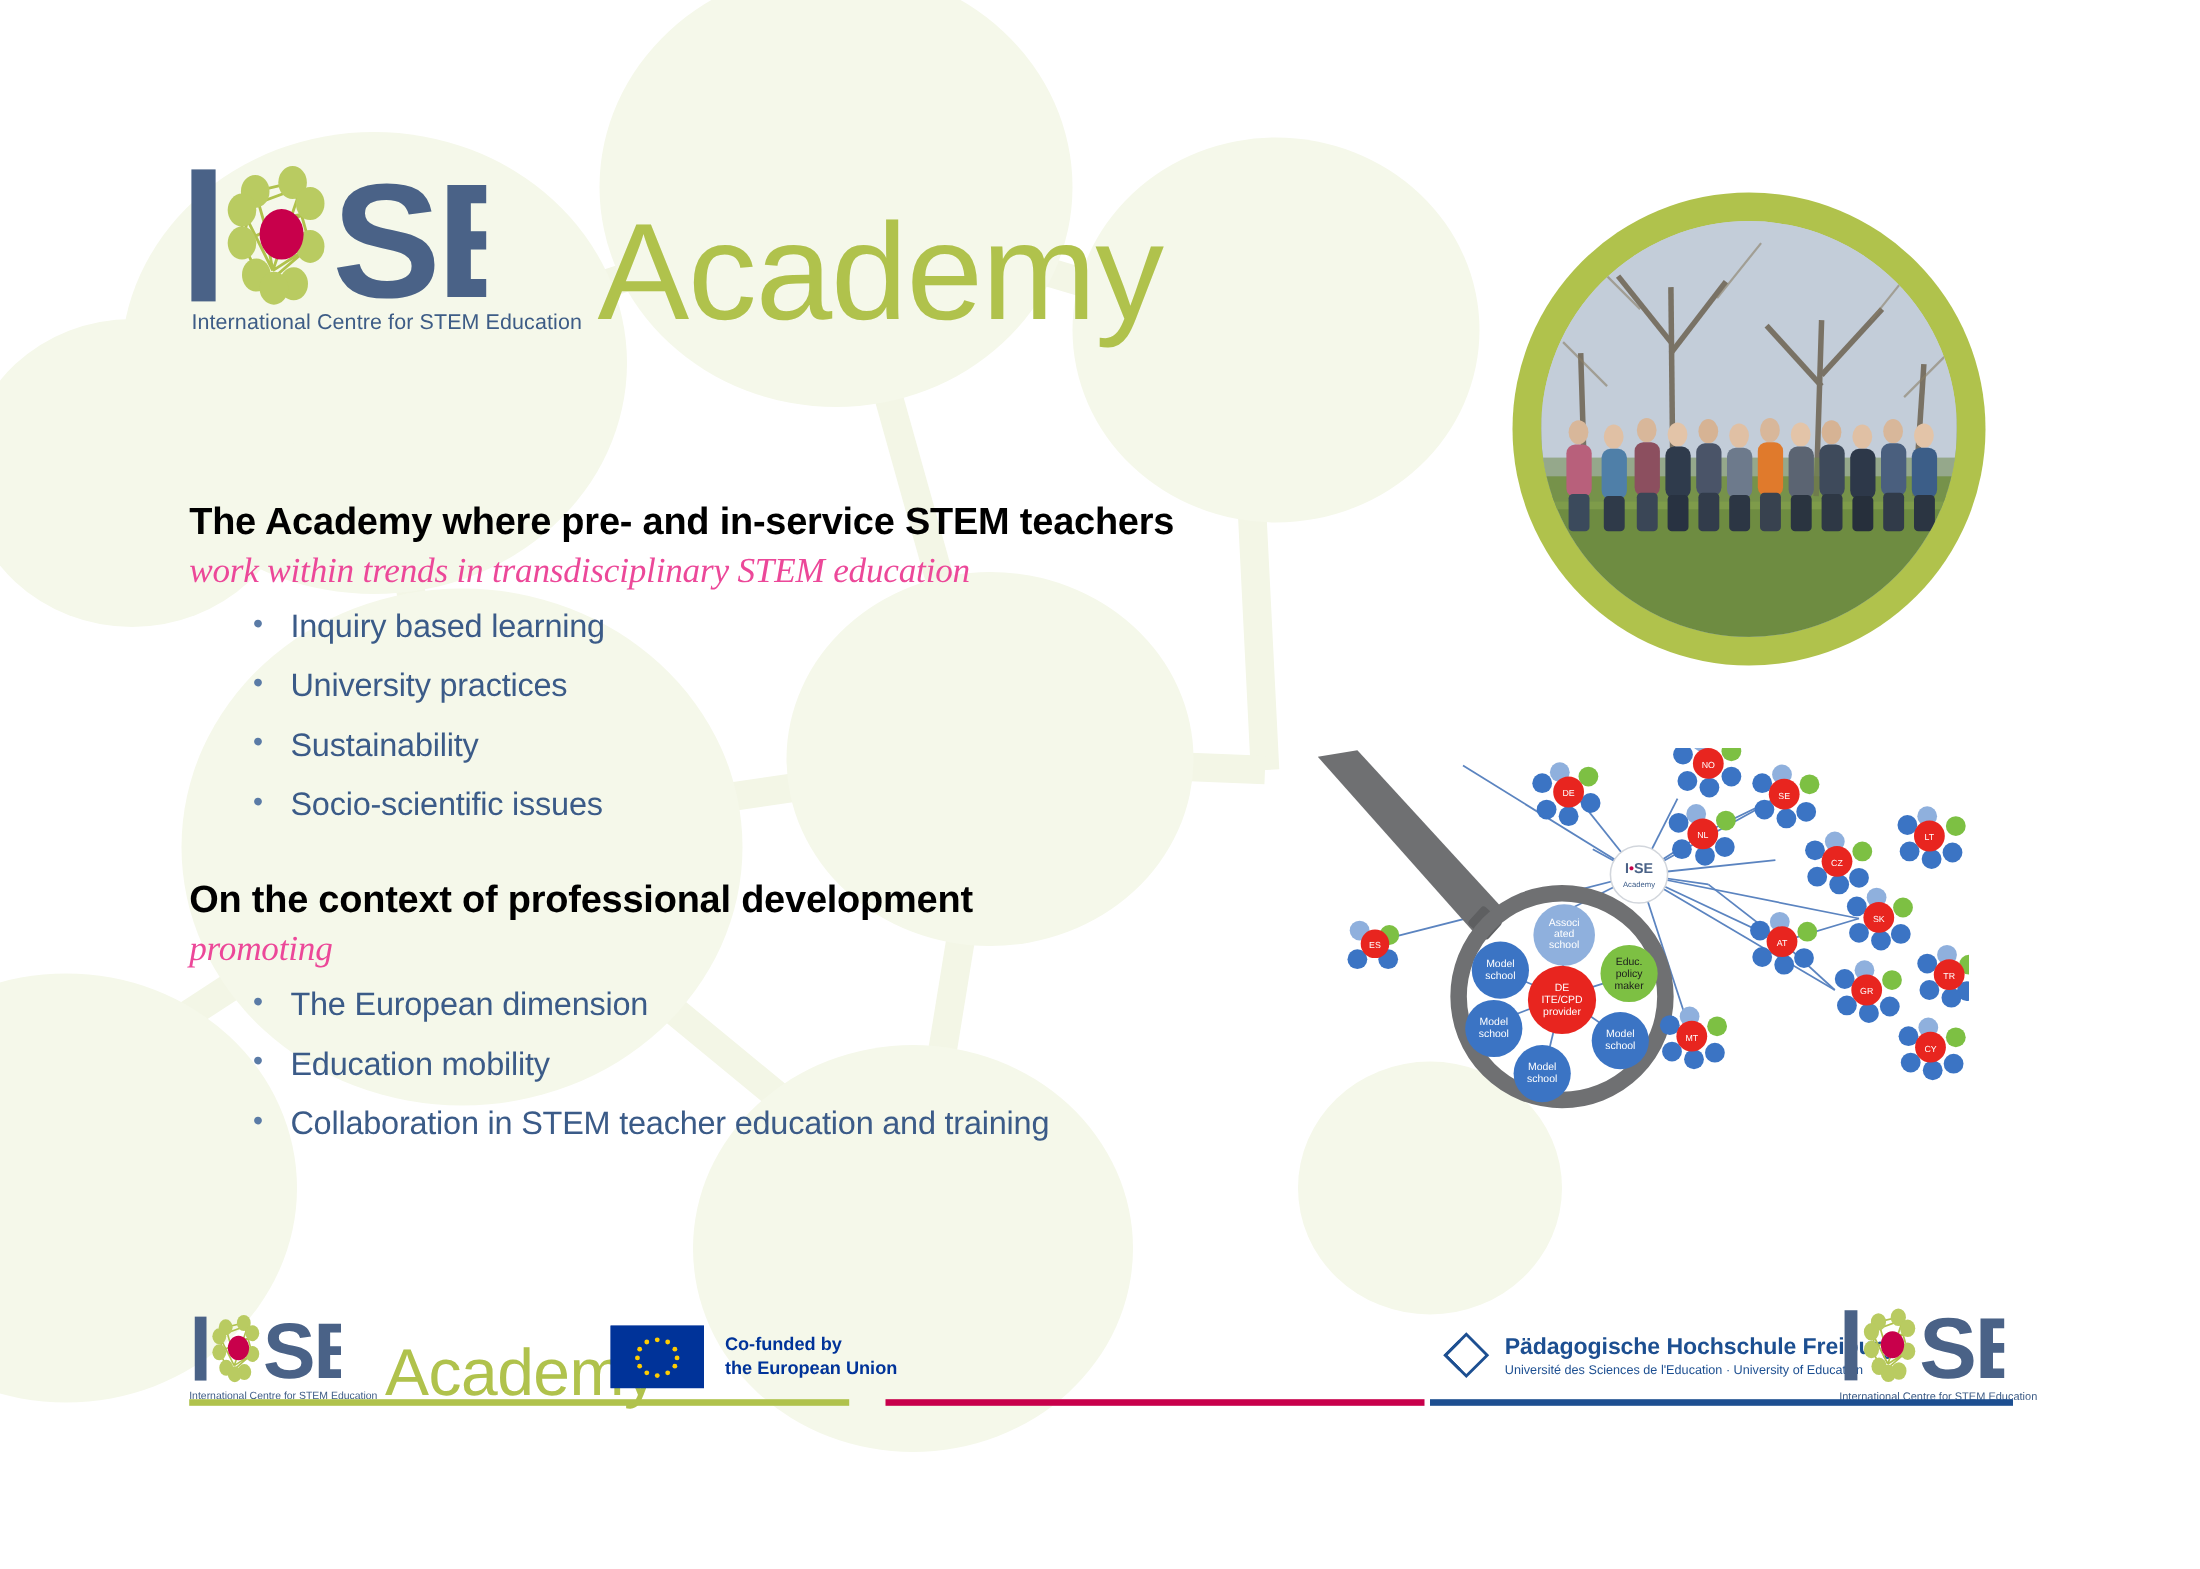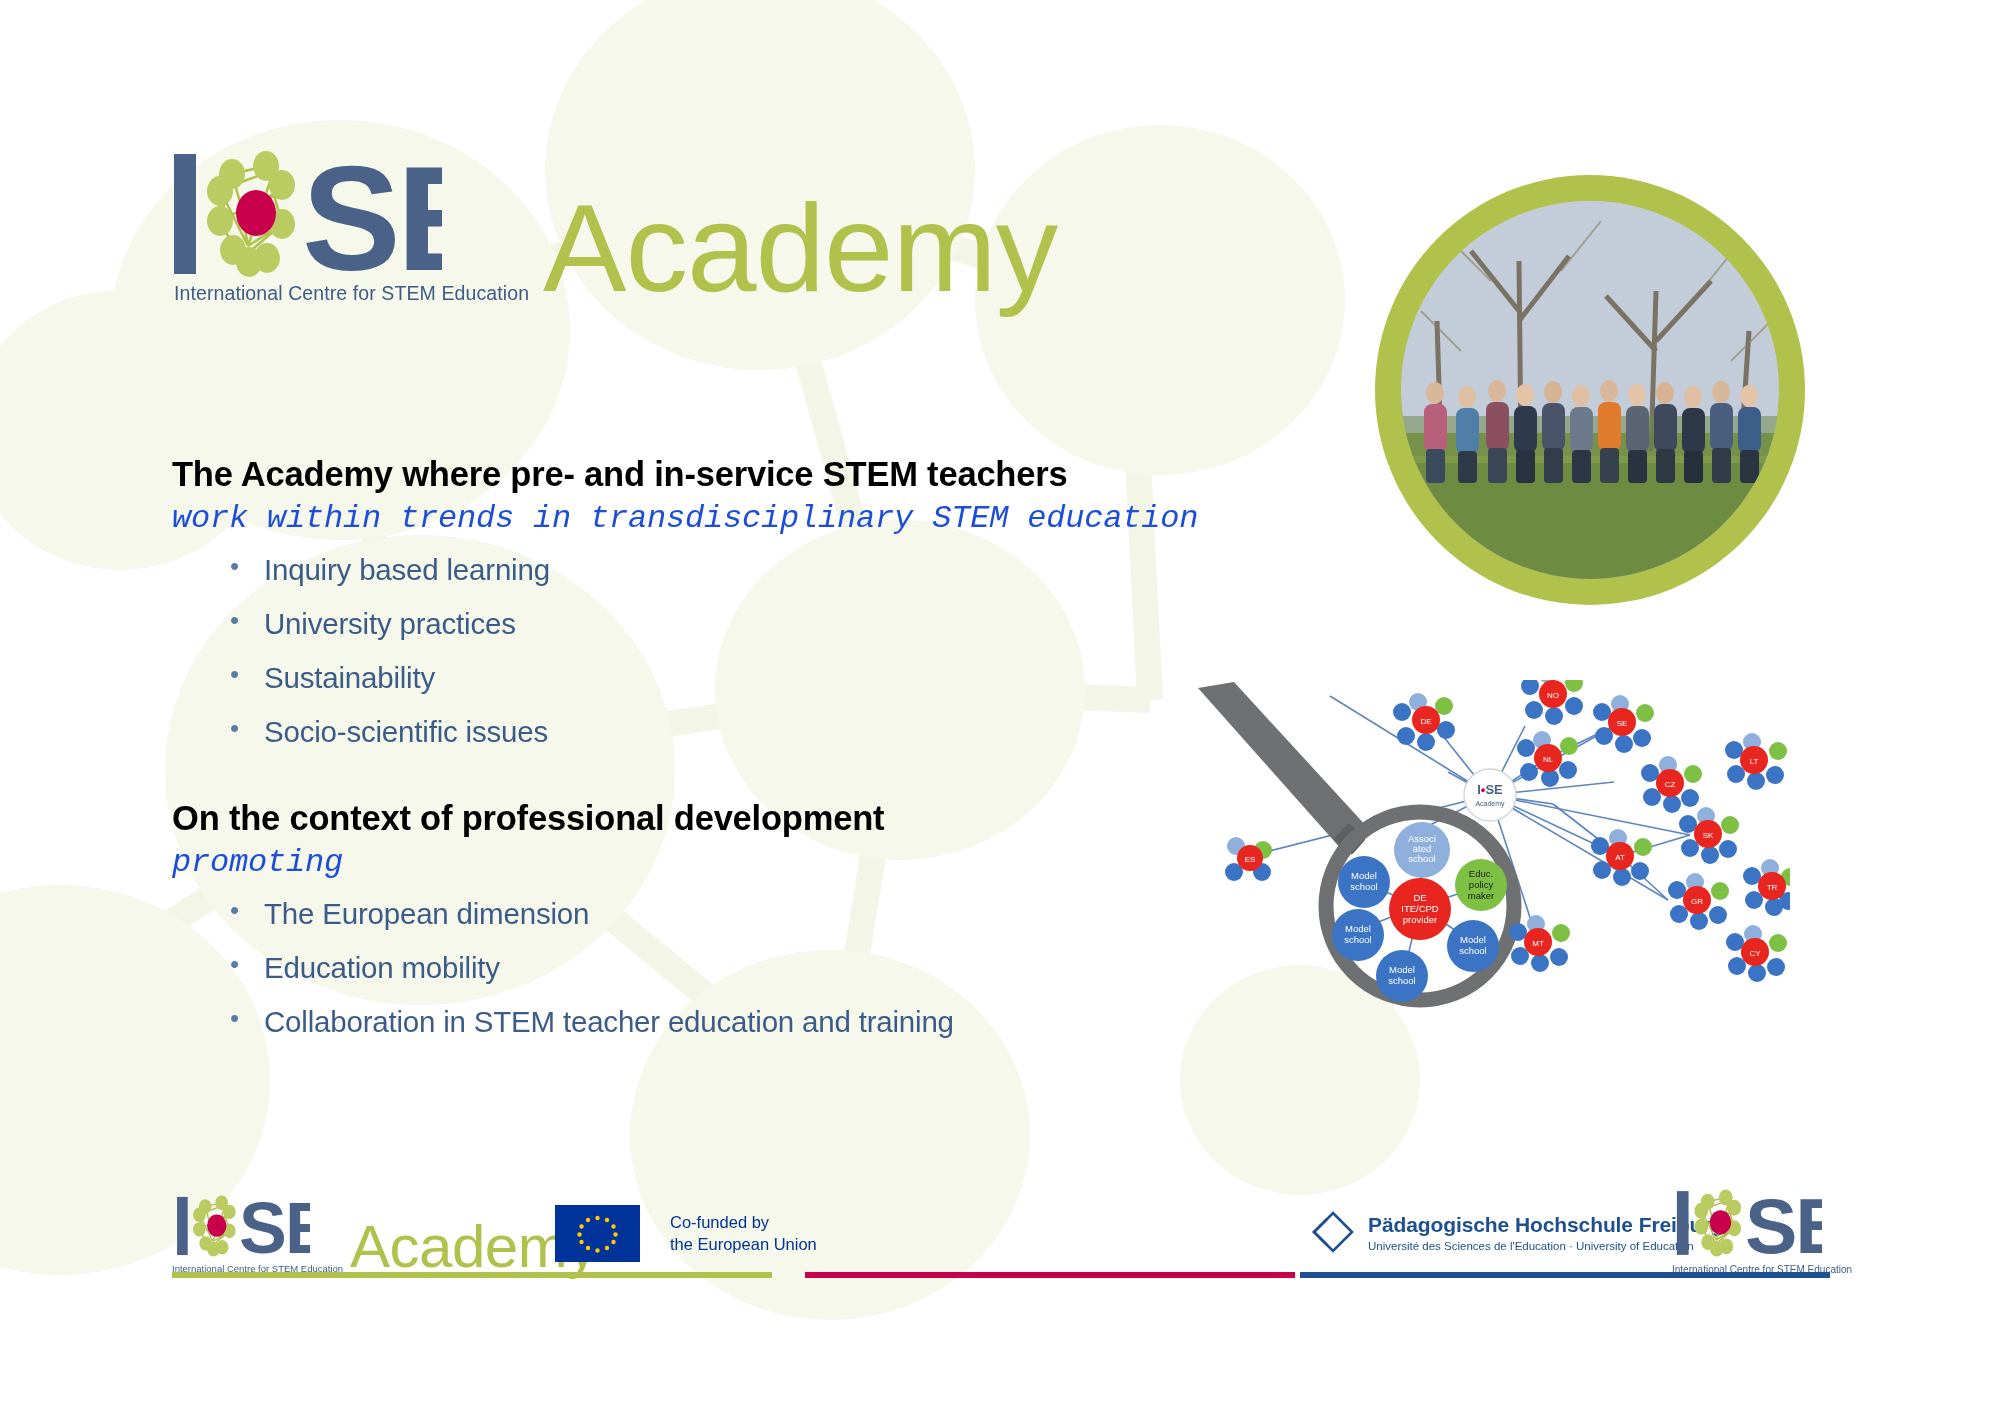--- a/index.html
+++ b/index.html
@@ -29,22 +29,22 @@
   }
 
   
   .content { position:absolute; left:172px; top:455px; width:1030px; z-index:3; }
   h2.sec-title {
     font-family:"Liberation Sans", sans-serif;
     font-size:34.5px; font-weight:bold; color:#000000;
     letter-spacing:-0.2px; white-space:nowrap;
   }
   .sec-sub {
-    font-family:Liberation Mono, monospace;
-    font-size:32px; font-style:italic; color:#1d4ed8;
+    font-family:Liberation Serif, serif;
+    font-size:32px; font-style:italic; color:#ec4899;
     margin-top:6px; letter-spacing:-0.2px; white-space:nowrap;
   }
   ul.blist { list-style:none; margin-top:16px; margin-left:58px; }
   ul.blist li {
     position:relative; font-size:29.5px; color:#3b5b88;
     padding-left:34px; margin-bottom:20px; white-space:nowrap;
     letter-spacing:-0.2px;
   }
   ul.blist li:before {
     content:"\2022"; position:absolute; left:0; top:-2px;
@@ -66,21 +66,21 @@
   
   .diagram { position:absolute; left:1190px; top:680px; width:600px; height:360px; z-index:3; }
 
   
   .footer { position:absolute; left:0; top:1185px; width:2000px; height:130px; z-index:3; }
   .f-left { position:absolute; left:172px; top:10px; display:flex; align-items:flex-end; }
   .f-logo-sub { font-size:9.5px; color:#3d5c86; margin-top:2px; white-space:nowrap; }
   .f-academy { font-size:60px; color:#b0c24c; line-height:.9; margin-left:7px; letter-spacing:-0.5px; }
   .eu-block { position:absolute; left:555px; top:20px; display:flex; align-items:center; }
   .eu-flag { width:85px; height:57px; background:#003399; position:relative; }
-  .eu-text { margin-left:30px; font-size:16.5px; font-weight:normal; color:#003399; line-height:1.32; white-space:nowrap; }
+  .eu-text { margin-left:19px; font-size:16.5px; font-weight:bold; color:#003399; line-height:1.32; white-space:nowrap; }
   .phf { position:absolute; left:1310px; top:24px; display:flex; align-items:center; }
   .phf-txt { margin-left:12px; }
   .phf-t1 { font-size:21px; font-weight:bold; color:#1d4f91; white-space:nowrap; letter-spacing:-0.1px;}
   .phf-t2 { font-size:11.5px; color:#1d4f91; white-space:nowrap; margin-top:3px; }
   .icse-right { position:absolute; left:1672px; top:4px; }
   .icse-right .r-sub { font-size:10px; color:#3d5c86; margin-top:3px; white-space:nowrap; }
 
   .rule { position:absolute; top:1272px; height:6px; z-index:4; }
   .rule-green { left:172px;  width:600px; background:#b0c24c; }
   .rule-red   { left:805px;  width:490px; background:#c8004b; }

